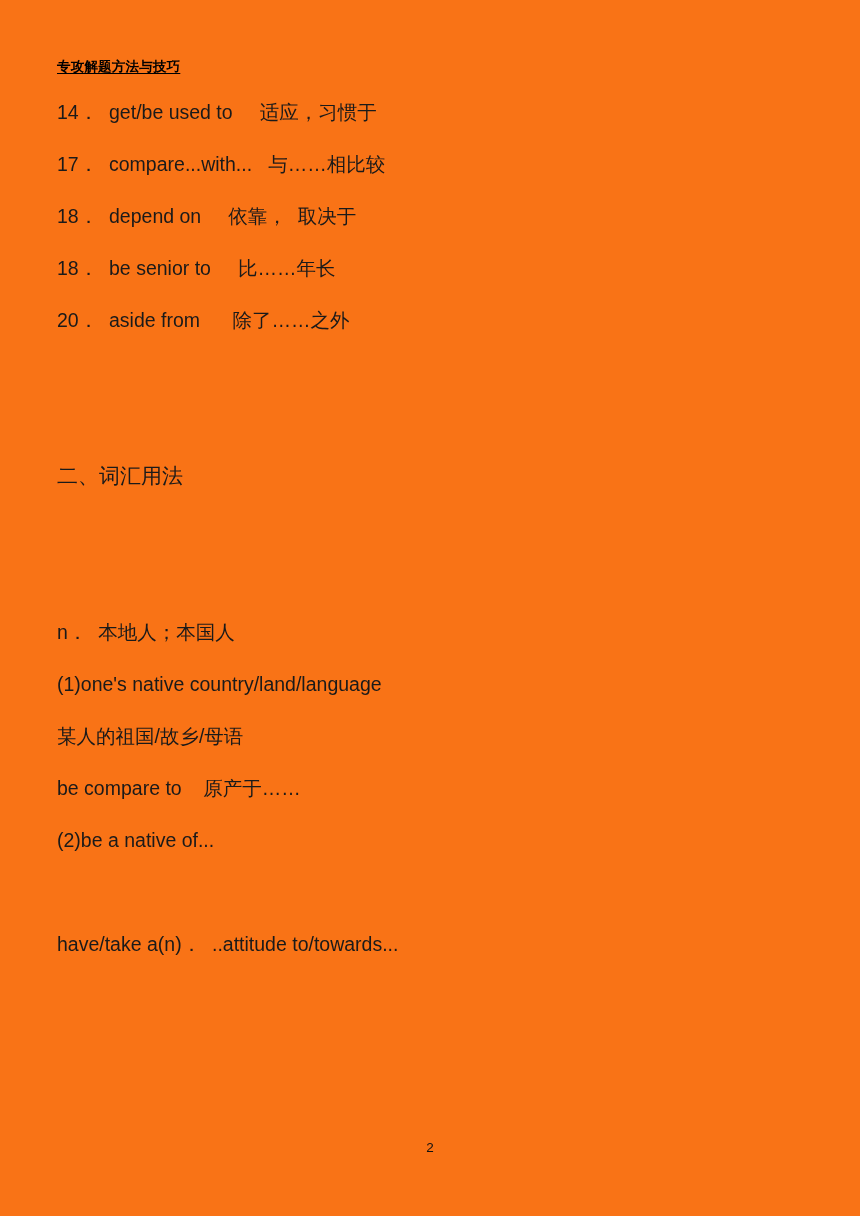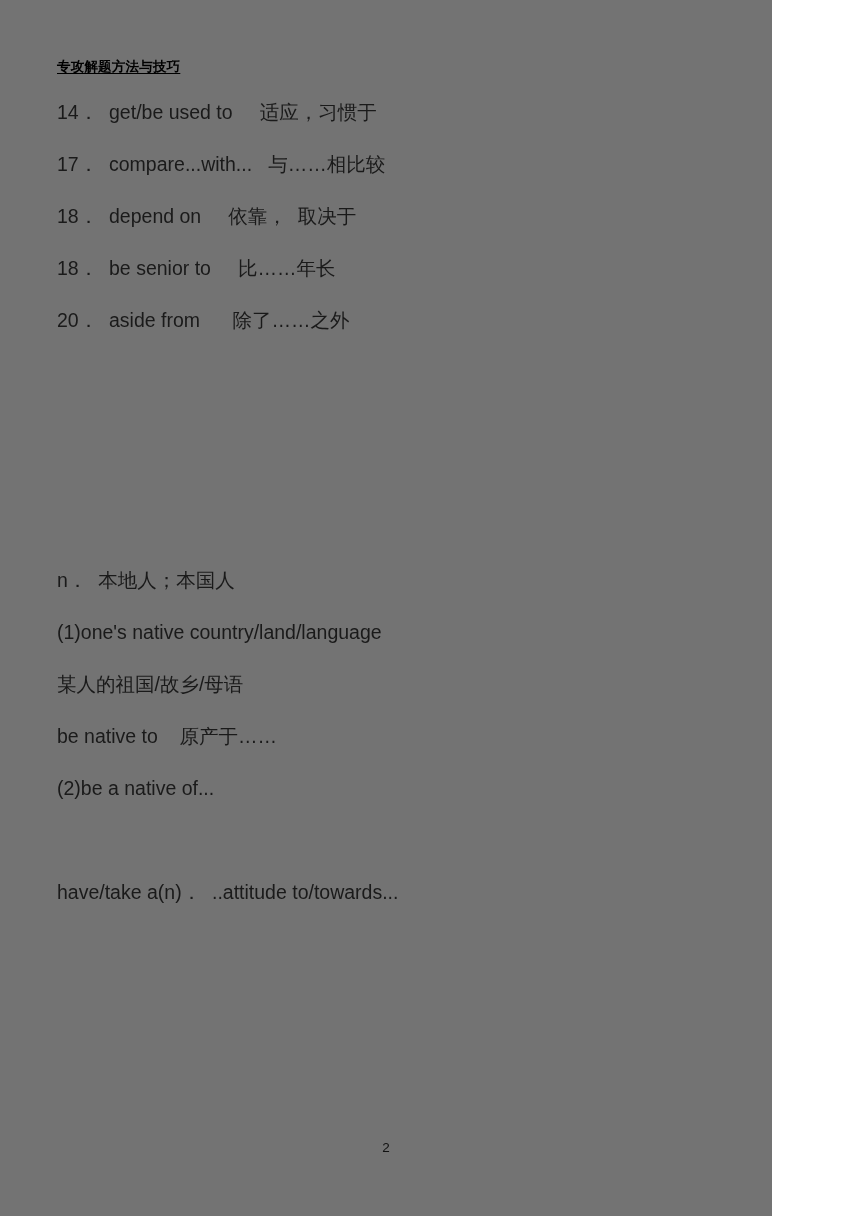--- a/index.html
+++ b/index.html
@@ -6,23 +6,23 @@
     margin: 0;
     padding: 0;
     background: #ffffff;
   }
   body {
     font-family: "Liberation Sans", "DejaVu Sans", sans-serif;
     color: #000000;
   }
   .page {
     position: relative;
-    width: 772px;
+    width: 860px;
     height: 1216px;
-    background: #737373;
+    background: #f97316;
     overflow: hidden;
     box-sizing: border-box;
   }
   .doc-header {
     position: absolute;
     left: 57px;
     top: 58px;
     font-size: 13.5px;
     font-weight: bold;
     letter-spacing: 0.2px;
@@ -76,27 +76,28 @@
   <div class="body-block">
 
     <div class="line">14．  get/be used to     适应，习惯于</div>
     <div class="line">17．  compare...with...   与……相比较</div>
     <div class="line">18．  depend on     依靠，  取决于</div>
     <div class="line">18．  be senior to     比……年长</div>
     <div class="line">20．  aside from      除了……之外</div>
 
     <div class="spacer-lg"></div>
 
+    <div class="section-title">二、词汇用法</div>
 
     <div class="spacer-lg"></div>
 
     <div class="line">n．  本地人；本国人</div>
     <div class="line">(1)one's native country/land/language</div>
     <div class="line">某人的祖国/故乡/母语</div>
-    <div class="line">be native to    原产于……</div>
+    <div class="line">be compare to    原产于……</div>
     <div class="line">(2)be a native of...</div>
 
     <div class="spacer-sm"></div>
 
     <div class="line">have/take a(n)．  ..attitude to/towards...</div>
 
   </div>
 
   <div class="page-number">2</div>
 

